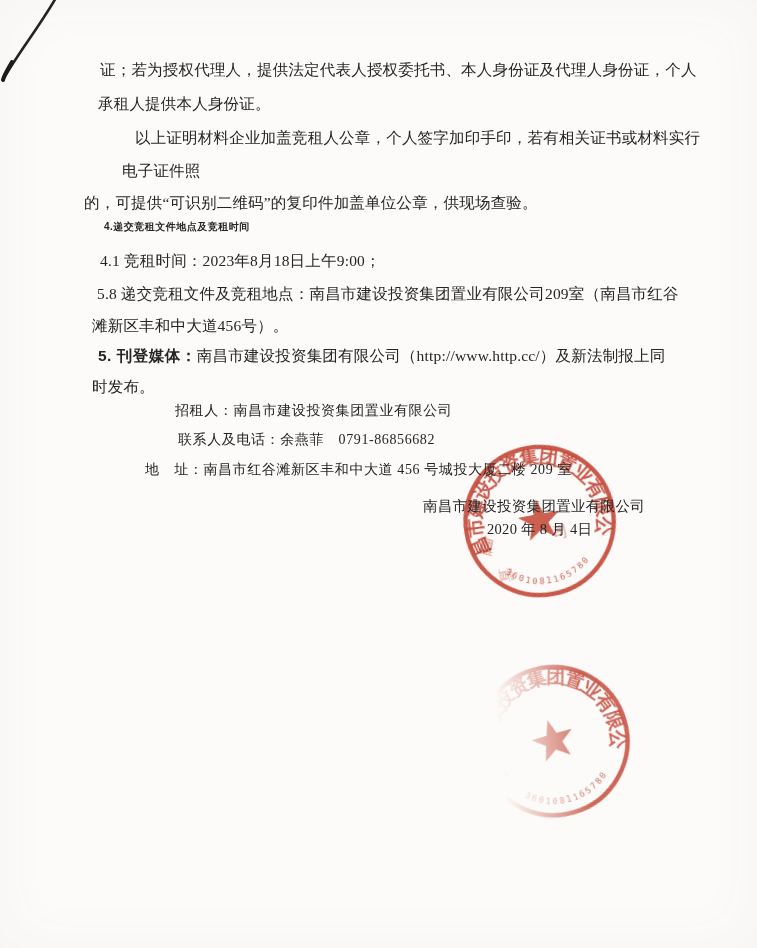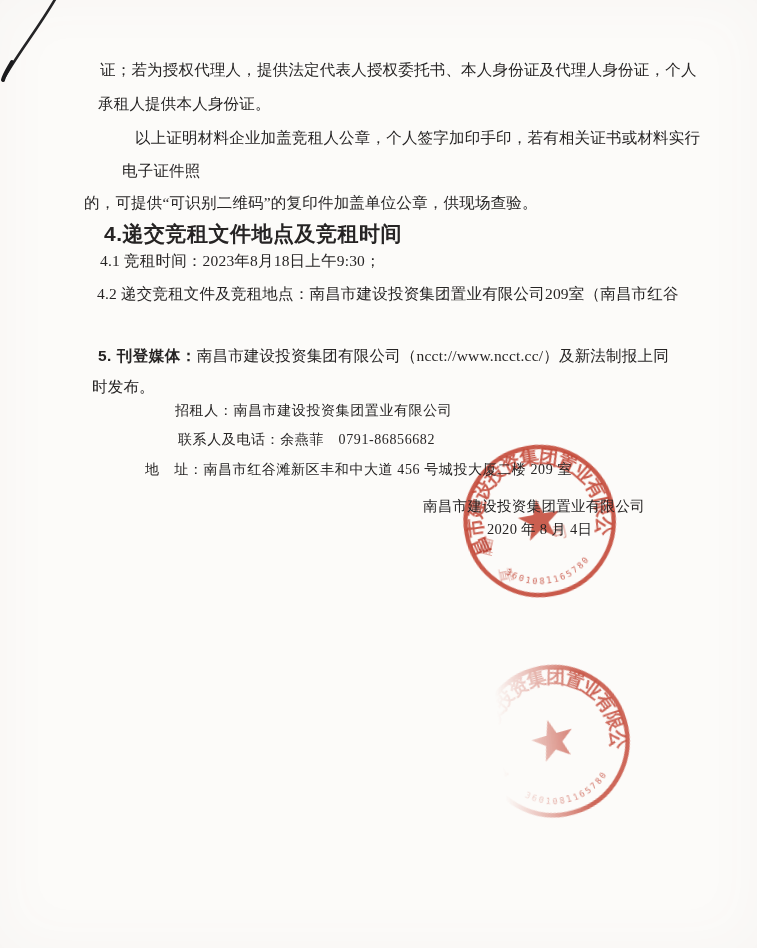--- a/index.html
+++ b/index.html
@@ -15,21 +15,21 @@
   .line{
     position:absolute;
     white-space:nowrap;
     font-size:15.5px;
     line-height:1.25;
     letter-spacing:0.2px;
   }
   .heading{
     font-weight:700;
     font-family:"Liberation Sans","DejaVu Sans",sans-serif;
-    font-size:21px;
+    font-size:10px;
     letter-spacing:0.5px;
   }
   .bold-prefix{
     font-weight:700;
     font-family:"Liberation Sans","DejaVu Sans",sans-serif;
     letter-spacing:0.5px;
   }
   .contact{font-size:14px;letter-spacing:0.6px;}
   .sig{font-size:14.5px;letter-spacing:0.3px;}
   .corner-line{position:absolute;left:0;top:0;z-index:5;}
@@ -67,25 +67,26 @@
     <path d="M12,62 C8,69 4,75 3,80" stroke="#1b1b1d" stroke-width="4" fill="none" stroke-linecap="round"></path>
   </svg>
 
   <div class="line txt" style="left:100px;top:60px;">证；若为授权代理人，提供法定代表人授权委托书、本人身份证及代理人身份证，个人</div>
   <div class="line txt" style="left:98px;top:94px;">承租人提供本人身份证。</div>
   <div class="line txt" style="left:135px;top:128px;text-align:right;">以上证明材料企业加盖竞租人公章，个人签字加印手印，若有相关证书或材料实行</div>
   <div class="line txt" style="left:122px;top:161px;">电子证件照</div>
   <div class="line txt" style="left:84px;top:193px;text-align:right;">的，可提供“可识别二维码”的复印件加盖单位公章，供现场查验。</div>
 
   <div class="line txt heading" style="left:104px;top:221px;">4.递交竞租文件地点及竞租时间</div>
-  <div class="line txt" style="left:100px;top:251px;">4.1 竞租时间：2023年8月18日上午9:30；</div>
-  <div class="line txt" style="left:97px;top:284px;">4.2 递交竞租文件及竞租地点：南昌市建设投资集团置业有限公司209室（南昌市红谷</div>
+  <div class="line txt" style="left:100px;top:251px;">4.1 竞租时间：2023年8月18日上午9:00；</div>
+  <div class="line txt" style="left:97px;top:284px;">5.8 递交竞租文件及竞租地点：南昌市建设投资集团置业有限公司209室（南昌市红谷</div>
+  <div class="line txt" style="left:92px;top:316px;">滩新区丰和中大道456号）。</div>
 
   <div class="line txt" style="left:98px;top:346px;">
-    <span class="bold-prefix">5. 刊登媒体：</span><span>南昌市建设投资集团有限公司（ncct://www.ncct.cc/）及新法制报上同</span>
+    <span class="bold-prefix">5. 刊登媒体：</span><span>南昌市建设投资集团有限公司（http://www.http.cc/）及新法制报上同</span>
   </div>
   <div class="line txt" style="left:92px;top:377px;">时发布。</div>
 
   <div class="line txt contact" style="left:142px;top:402px;margin-left:33px;">招租人：南昌市建设投资集团置业有限公司</div>
   <div class="line txt contact" style="left:144px;top:431px;margin-left:34px;">联系人及电话：余燕菲　0791-86856682</div>
   <div class="line txt contact" style="left:145px;top:461px;">地　址：南昌市红谷滩新区丰和中大道 456 号城投大厦二楼 209 室</div>
 
   <div class="seal seal-upper">
     <svg width="178" height="178" viewBox="-89 -89 178 178">
       <defs>

